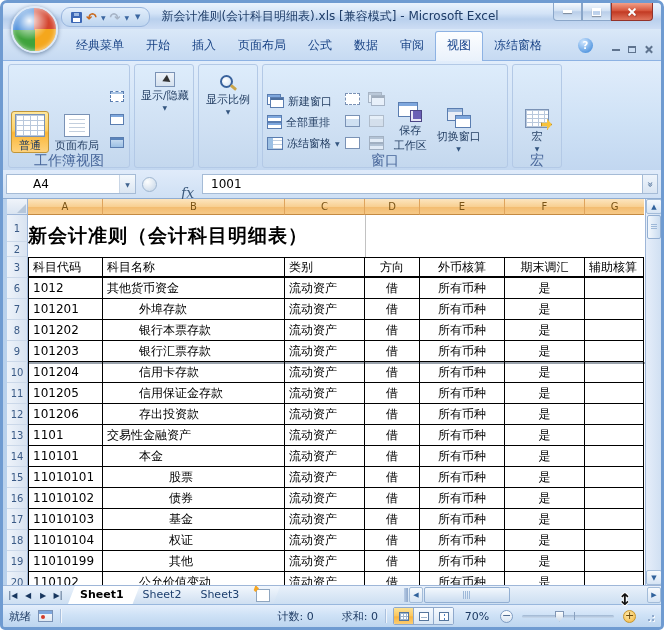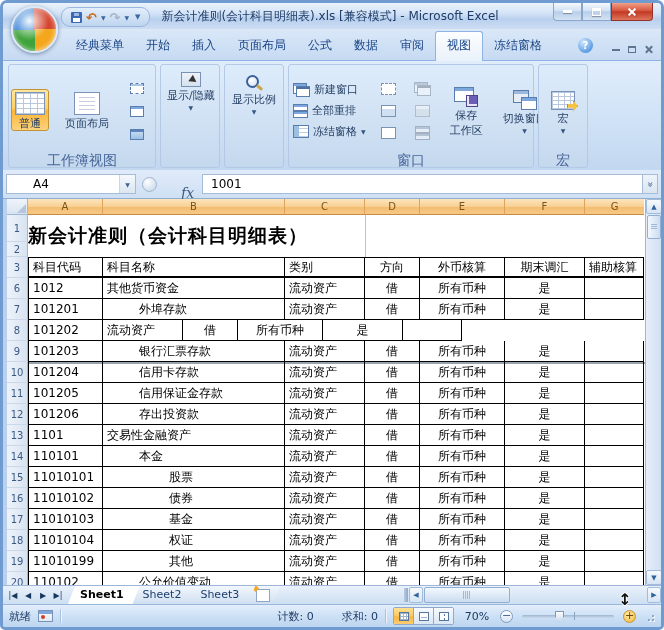--- a/index.html
+++ b/index.html
@@ -51,21 +51,21 @@
   .wb-restore{width:8px;height:7px;border:1px solid #5f738e;border-top:2px solid #5f738e;box-sizing:border-box}
   .wb-x{position:relative;width:9px;height:9px}
   .wb-x::before,.wb-x::after{content:"";position:absolute;left:4px;top:0;width:2px;height:9px;background:#5f738e}
   .wb-x::before{transform:rotate(45deg)}.wb-x::after{transform:rotate(-45deg)}
 
   
   .ribbon{height:104px;flex:none;background:linear-gradient(#e1edfb,#cfe2f6 55%,#c2d7f0);
     border-top:1px solid #8db2e3;display:flex;gap:4px;padding:3px 2px 2px 5px}
   .rgroup{box-sizing:border-box;border:1px solid #b3c9e6;border-radius:3px;
     background:linear-gradient(#ddecfb,#cfe0f3 62%,#c4d8ee);display:flex;flex-direction:column;padding:2px 2px 0}
-  .rgbody{display:flex;align-items:center;gap:12px;flex:1}
+  .rgbody{display:flex;align-items:flex-end;gap:2px;flex:1}
   .rglabel{text-align:center;font-size:14px;color:#47669a;height:14px;line-height:14px;flex:none}
   .bigbtn{display:flex;flex-direction:column;align-items:center;padding:3px 4px 1px;border-radius:3px;
     font-size:11px;color:#1f3a5f;gap:2px;text-align:center}
   .bigbtn.sel{background:linear-gradient(#ffe79c,#ffd166 45%,#fcb636 52%,#fdd27d);border:1px solid #c09538;padding:2px 3px 0}
   .cap{line-height:13px;white-space:nowrap}
   .darr{font-size:6px;color:#33557f;line-height:7px}
   .ic-grid{width:30px;height:23px;box-sizing:border-box;border:1px solid #7a92b5;background-color:#fff;
     background-image:repeating-linear-gradient(0deg,#b9c8dc 0 1px,transparent 1px 5px),
       repeating-linear-gradient(90deg,#b9c8dc 0 1px,transparent 1px 7px)}
   .ic-page{width:26px;height:23px;box-sizing:border-box;border:1px solid #7a92b5;background-color:#fff;
@@ -274,21 +274,21 @@
     <div class="rtab">冻结窗格</div>
     <div class="helpbtn">?</div>
     <div class="wbctl">
       <span class="wb-min"></span>
       <span class="wb-restore"></span>
       <span class="wb-x"></span>
     </div>
   </div>
 
   <div class="ribbon">
-    <div class="rgroup" style="width:148px">
+    <div class="rgroup" style="width:122px">
       <div class="rgbody">
         <div class="bigbtn sel">
           <span class="ic-grid"></span>
           <span class="cap">普通</span>
         </div>
         <div class="bigbtn">
           <span class="ic-page"></span>
           <span class="cap">页面布局</span>
         </div>
         <div class="scol">
@@ -462,20 +462,21 @@
           <div class="cell cc">流动资产</div>
           <div class="cell cd ctr">借</div>
           <div class="cell ce ctr">所有币种</div>
           <div class="cell cf ctr">是</div>
           <div class="cell cg"></div>
         </div>
 
         <div class="grow">
           <div class="rn">8</div>
           <div class="cell ca">101202</div>
+          <div class="cell cb ind1">银行本票存款</div>
           <div class="cell cc">流动资产</div>
           <div class="cell cd ctr">借</div>
           <div class="cell ce ctr">所有币种</div>
           <div class="cell cf ctr">是</div>
           <div class="cell cg"></div>
         </div>
 
         <div class="grow">
           <div class="rn">9</div>
           <div class="cell ca">101203</div>

